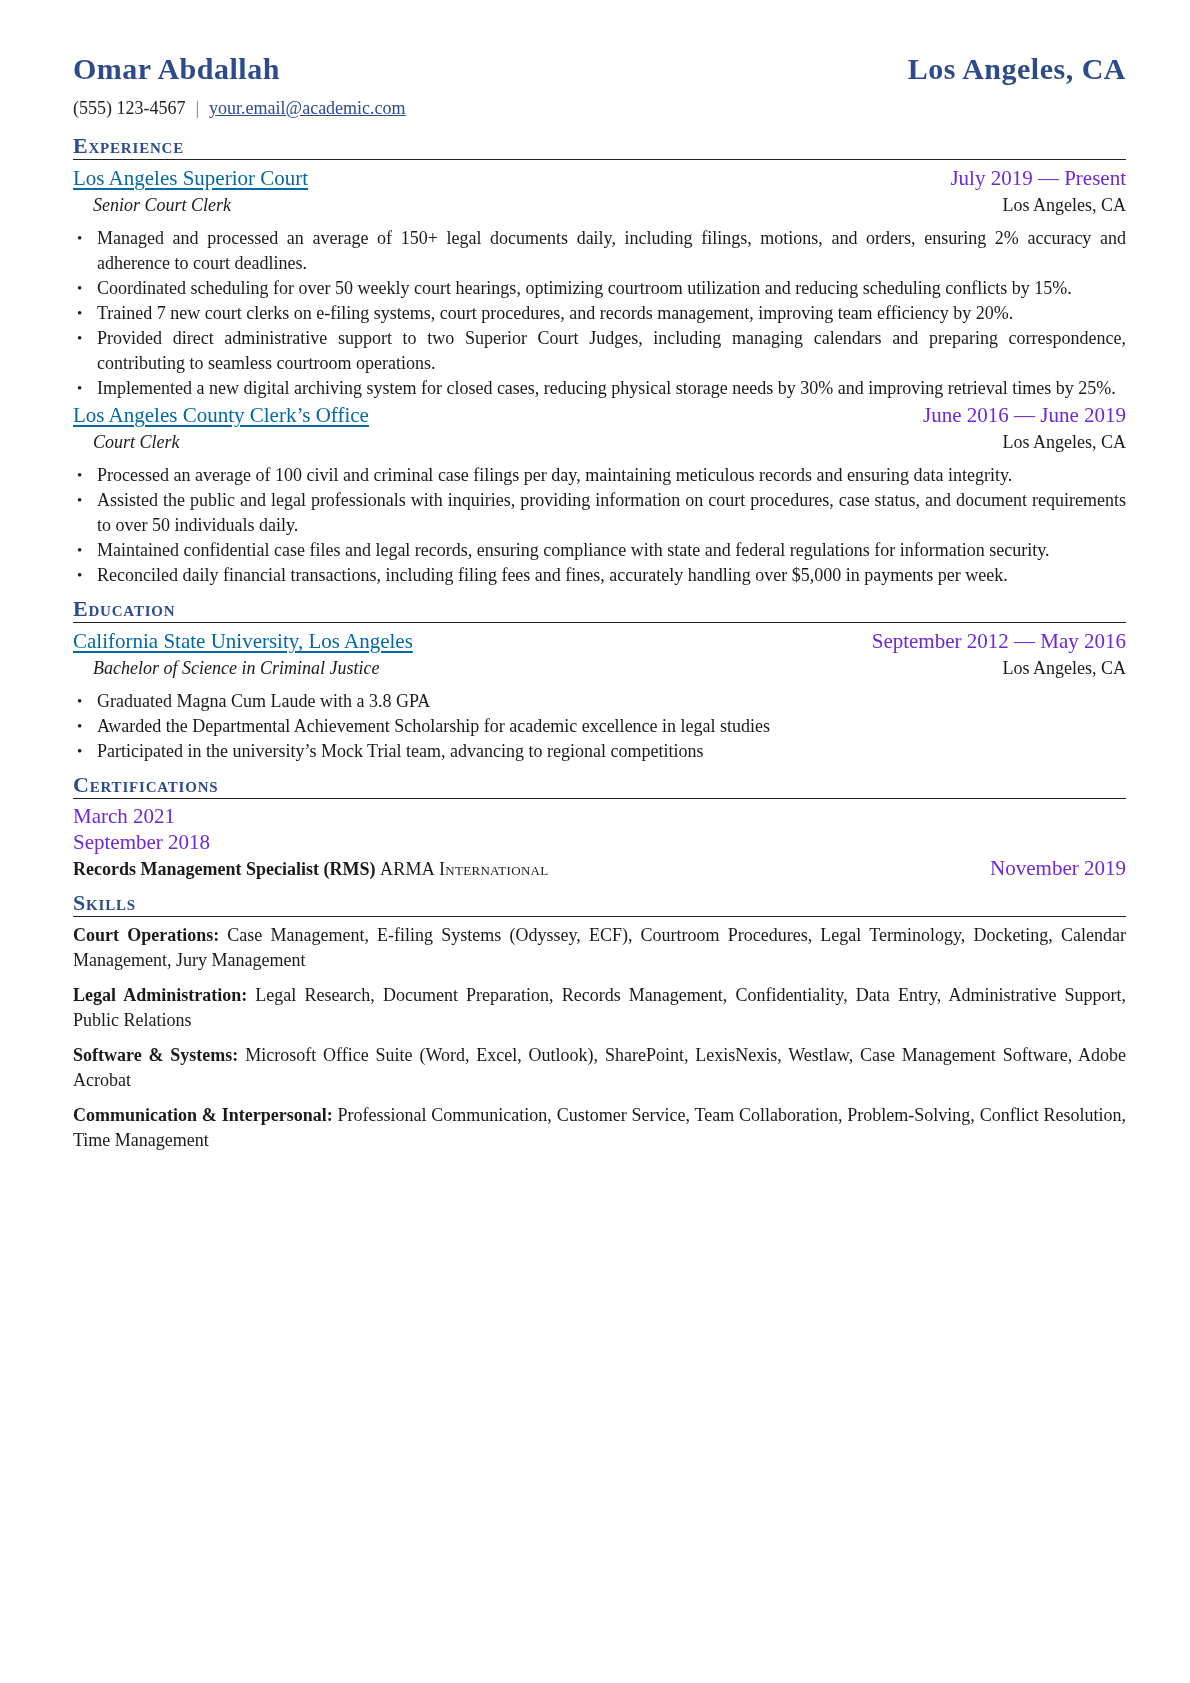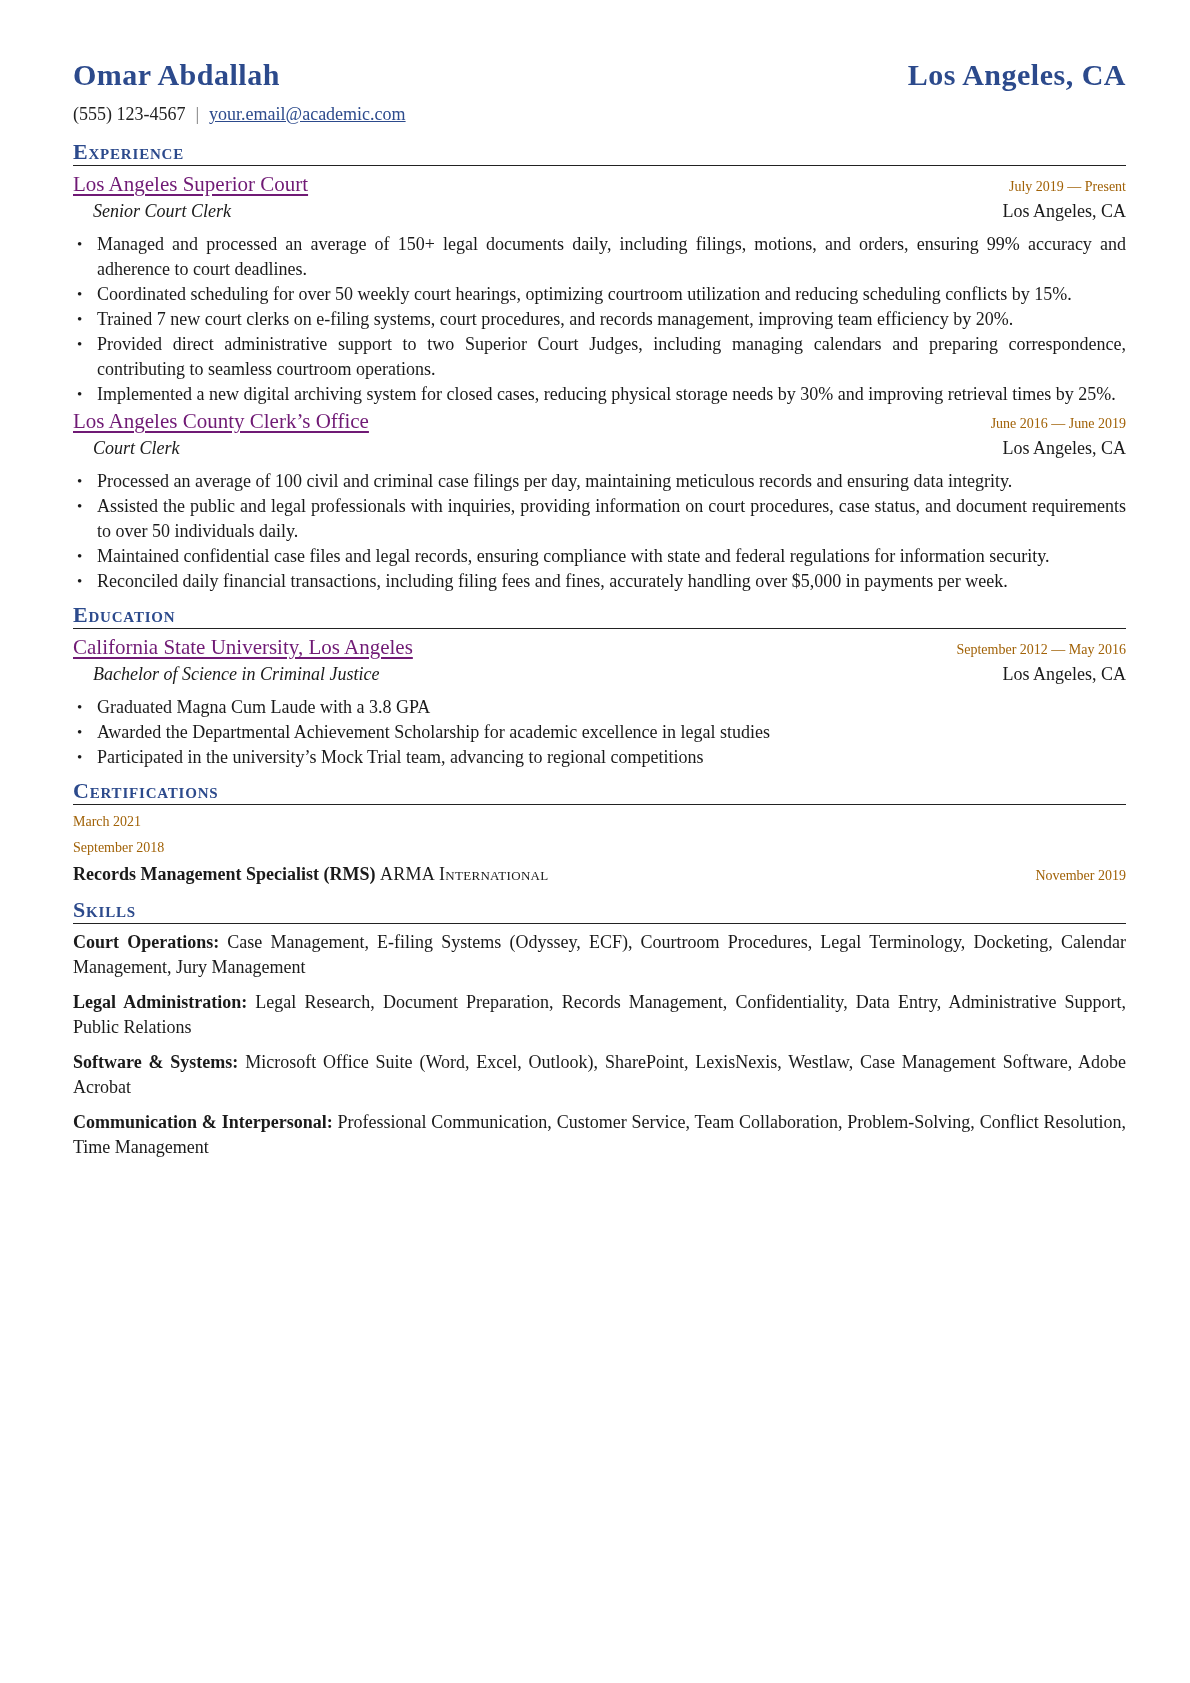--- a/index.html
+++ b/index.html
@@ -1,31 +1,31 @@
 <!DOCTYPE html>
 <html><head>
 <meta charset="utf-8">
 <style>
   html, body { margin: 0; padding: 0; background: #ffffff; }
   body { width: 1190px; height: 1683px; position: relative; overflow: hidden;
          font-family: "Liberation Serif", "DejaVu Serif", serif; color: #1a1a1a; }
-  .page { position: absolute; left: 73px; top: 58px; width: 1053px; }
+  .page { position: absolute; left: 73px; top: 52px; width: 1053px; }
   .header-row { display: flex; justify-content: space-between; align-items: baseline; }
   .name { font-size: 30px; font-weight: bold; letter-spacing: 0.5px; color: #2c4a8c; margin: 0; }
   .location-top { font-size: 30px; font-weight: bold; letter-spacing: 0.5px; color: #2c4a8c; }
   .contact { font-size: 18px; margin-top: 12px; color: #222; }
   .contact .sep { color: #777; margin: 0 10px; }
   .contact a { color: #2c4a8c; text-decoration: underline; }
   .section-title { font-size: 22px; font-weight: bold; color: #2c4a8c; font-variant: small-caps;
                    letter-spacing: 0.8px; border-bottom: 1.5px solid #222; padding-bottom: 0px;
                    margin-top: 8px; line-height: 26px; }
   .section-title.first { margin-top: 14px; }
   .entry-head { display: flex; justify-content: space-between; align-items: baseline; margin-top: 6px; }
-  .org { font-size: 21px; color: #701a75; text-decoration: underline; text-underline-offset: 3px; }
-  .dates { font-size: 14px; color: #a16207; }
+  .org { font-size: 21px; color: #0369a1; text-decoration: underline; text-underline-offset: 3px; }
+  .dates { font-size: 21px; color: #6d28d9; }
   .entry-sub { display: flex; justify-content: space-between; align-items: baseline; margin-top: 4px; font-size: 18px; margin-left: 20px; }
   .role { font-style: italic; }
   ul.bullets { list-style: none; margin: 10px 0 0 0; padding: 0; }
   ul.bullets li { position: relative; padding-left: 24px; font-size: 18px; line-height: 25px; text-align: justify; }
   ul.bullets li::before { content: "\2022"; position: absolute; left: 4px; top: 0; font-size: 15px; }
   .cert-row { display: flex; justify-content: space-between; align-items: baseline; font-size: 18px; line-height: 26px; }
   .cert-row .cname { font-weight: bold; }
   .cert-row .issuer { font-variant: small-caps; letter-spacing: 0.3px; }
   .cert-list { margin-top: 4px; }
   .skill { font-size: 18px; line-height: 25px; margin-top: 10px; text-align: justify; }
@@ -50,21 +50,21 @@
   <div>
     <div class="entry-head">
       <span class="org">Los Angeles Superior Court</span>
       <span class="dates">July 2019 — Present</span>
     </div>
     <div class="entry-sub">
       <span class="role">Senior Court Clerk</span>
       <span>Los Angeles, CA</span>
     </div>
     <ul class="bullets">
-      <li>Managed and processed an average of 150+ legal documents daily, including filings, motions, and orders, ensuring 99% accuracy and adherence to court deadlines.</li>
+      <li>Managed and processed an average of 150+ legal documents daily, including filings, motions, and orders, ensuring 2% accuracy and adherence to court deadlines.</li>
       <li>Coordinated scheduling for over 50 weekly court hearings, optimizing courtroom utilization and reducing scheduling conflicts by 15%.</li>
       <li>Trained 7 new court clerks on e-filing systems, court procedures, and records management, improving team efficiency by 20%.</li>
       <li>Provided direct administrative support to two Superior Court Judges, including managing calendars and preparing correspondence, contributing to seamless courtroom operations.</li>
       <li>Implemented a new digital archiving system for closed cases, reducing physical storage needs by 30% and improving retrieval times by 25%.</li>
     </ul>
   </div>
 
   <div>
     <div class="entry-head" style="margin-top:2px;">
       <span class="org">Los Angeles County Clerk’s Office</span>

